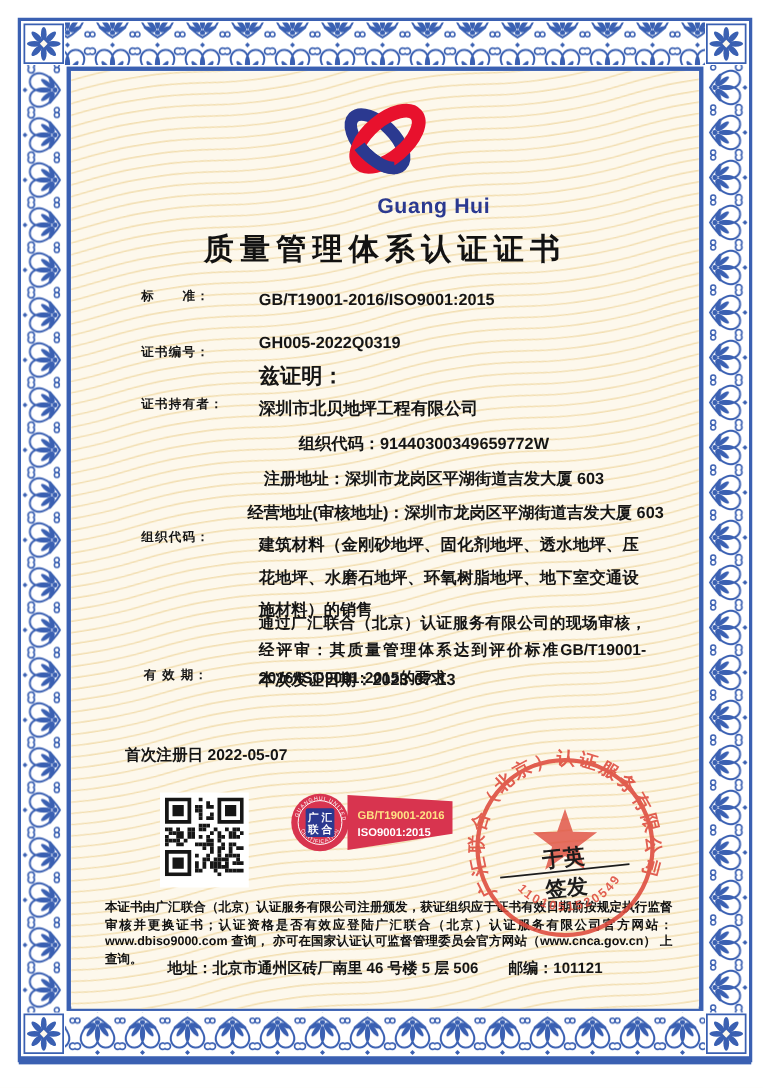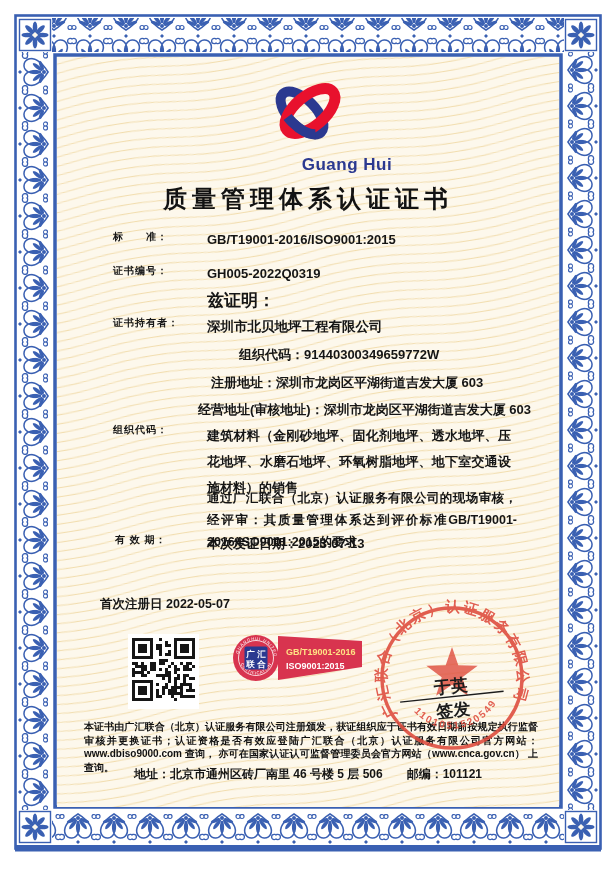--- a/index.html
+++ b/index.html
@@ -115,21 +115,21 @@
       <ellipse cx="64" cy="33" rx="30" ry="15" fill="none" stroke="#e8112d" stroke-width="11" transform="rotate(-40 64 33)"></ellipse>
       <ellipse cx="56" cy="35" rx="27" ry="13.5" fill="none" stroke="#2b3990" stroke-width="10" transform="rotate(45 56 35)" stroke-dasharray="34 400" stroke-dashoffset="-6"></ellipse>
     </svg>
     <div class="brand-text">Guang Hui</div>
 
     <div class="title">质量管理体系认证证书</div>
 
     <span class="abs lbl" style="left:56px;top:173px;">标　　准：</span>
     <span class="abs val" style="left:150px;top:175px;">GB/T19001-2016/ISO9001:2015</span>
 
-    <span class="abs lbl" style="left:56px;top:207px;text-align:right;">证书编号：</span>
+    <span class="abs lbl" style="left:56px;top:218px;text-align:right;">证书编号：</span>
     <span class="abs val" style="left:150px;top:209px;">GH005-2022Q0319</span>
 
     <span class="abs val" style="left:150px;top:232px;font-size:17px;">兹证明：</span>
 
     <span class="abs lbl" style="left:56px;top:259px;">证书持有者：</span>
     <span class="abs val" style="left:150px;top:261px;font-size:13.5px;">深圳市北贝地坪工程有限公司</span>
 
     <span class="abs val" style="left:153px;top:289px;margin-left:29px;">组织代码：91440300349659772W</span>
     <span class="abs val" style="left:141px;top:317px;margin-left:13px;">注册地址：深圳市龙岗区平湖街道吉发大厦 603</span>
     <span class="abs val" style="left:141px;top:344px;">经营地址(审核地址)：深圳市龙岗区平湖街道吉发大厦 603</span>

